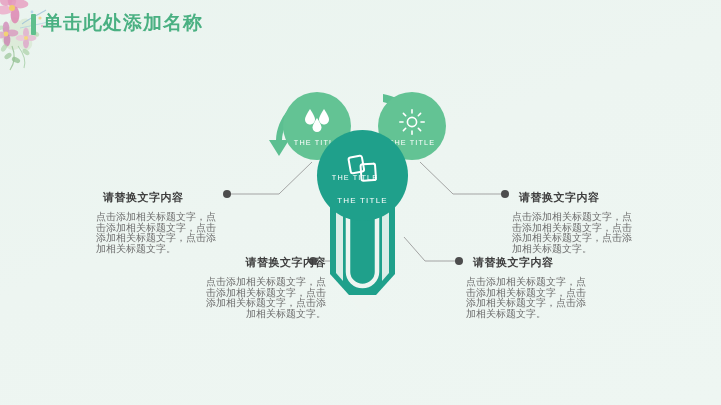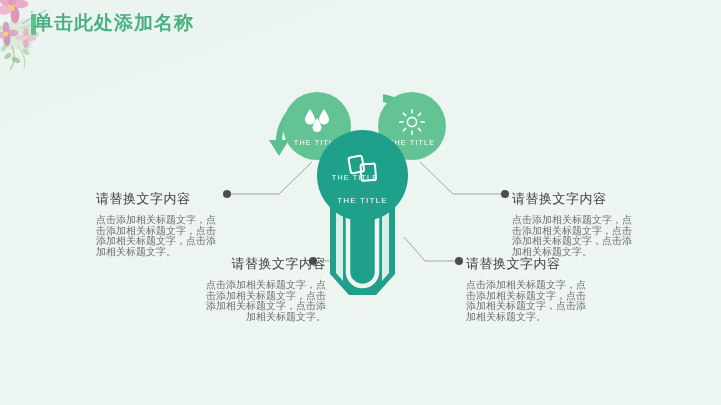--- a/index.html
+++ b/index.html
@@ -13,21 +13,21 @@
     background:linear-gradient(160deg,#eaf4ef 0%,#edf5f1 45%,#eef6f2 100%);
   }
 
   
   .hdr{position:absolute;left:0;top:0;width:721px;height:48px;}
   .hdr-bar{
     position:absolute;left:31px;top:14px;width:5px;height:21px;
     background:#5fbf8d;border-radius:1px;
   }
   .hdr-title{
-    position:absolute;left:34px;top:10px;
+    position:absolute;left:43px;top:10px;
     font-family:"DejaVu Sans","Liberation Sans",sans-serif;
     font-size:19px;font-weight:bold;color:#4ab082;letter-spacing:1px;
     white-space:nowrap;
   }
   .flower{position:absolute;left:-4px;top:-6px;width:54px;height:82px;}
 
   
   .art{position:absolute;left:255px;top:80px;width:200px;height:240px;}
 
   .circ{
@@ -66,22 +66,22 @@
     font-family:"Liberation Sans",sans-serif;z-index:5;
   }
 
   
   .lines{position:absolute;left:0;top:0;width:721px;height:405px;}
 
   
   .tb{position:absolute;}
   .tb-h{
     font-family:"DejaVu Sans","Liberation Sans",sans-serif;
-    font-size:13px;font-weight:normal;color:#3f3f3f;
-    letter-spacing:0.5px;white-space:nowrap;margin:0 0 7px 0;
+    font-size:11px;font-weight:bold;color:#3f3f3f;
+    letter-spacing:0.5px;white-space:nowrap;margin:0 0 7px 7px;
   }
   .tb-p{
     font-family:"DejaVu Sans","Liberation Sans",sans-serif;
     font-size:10px;color:#6d6d6d;line-height:10.5px;margin:0;
   }
   .tb-left   {left:96px; top:190px; width:124px; text-align:left;}
   .tb-right  {left:512px;top:190px; width:124px; text-align:left;}
   .tb-bleft  {left:202px;top:255px; width:124px; text-align:right;}
   .tb-bright {left:466px;top:255px; width:124px; text-align:left;}
   .tb-bleft .tb-h{text-align:right;}

